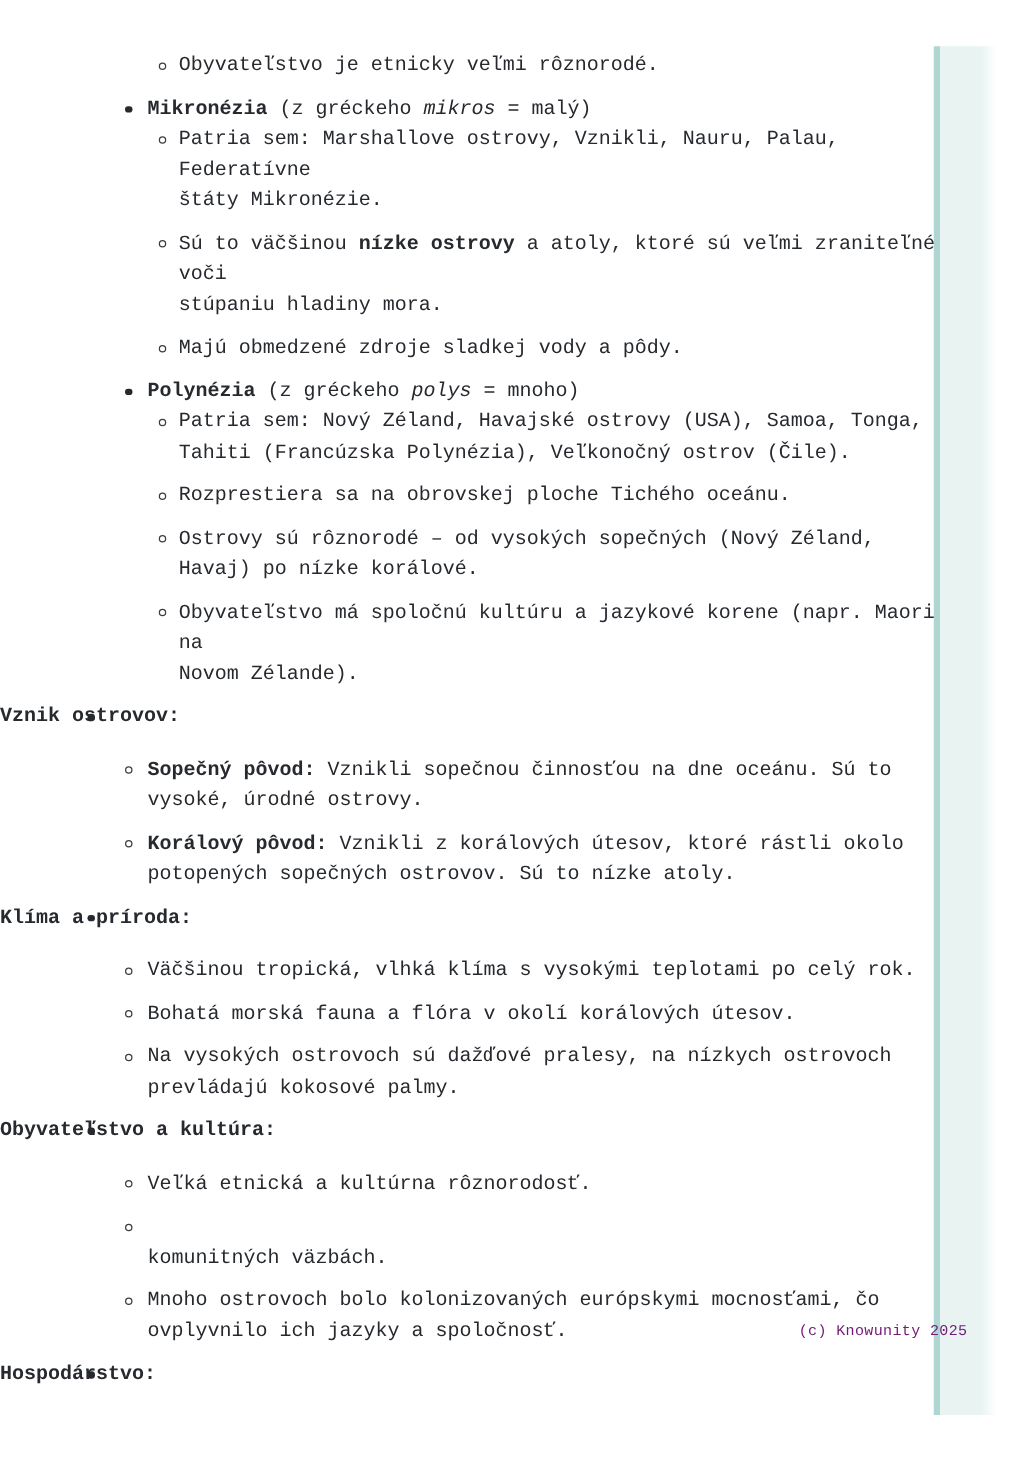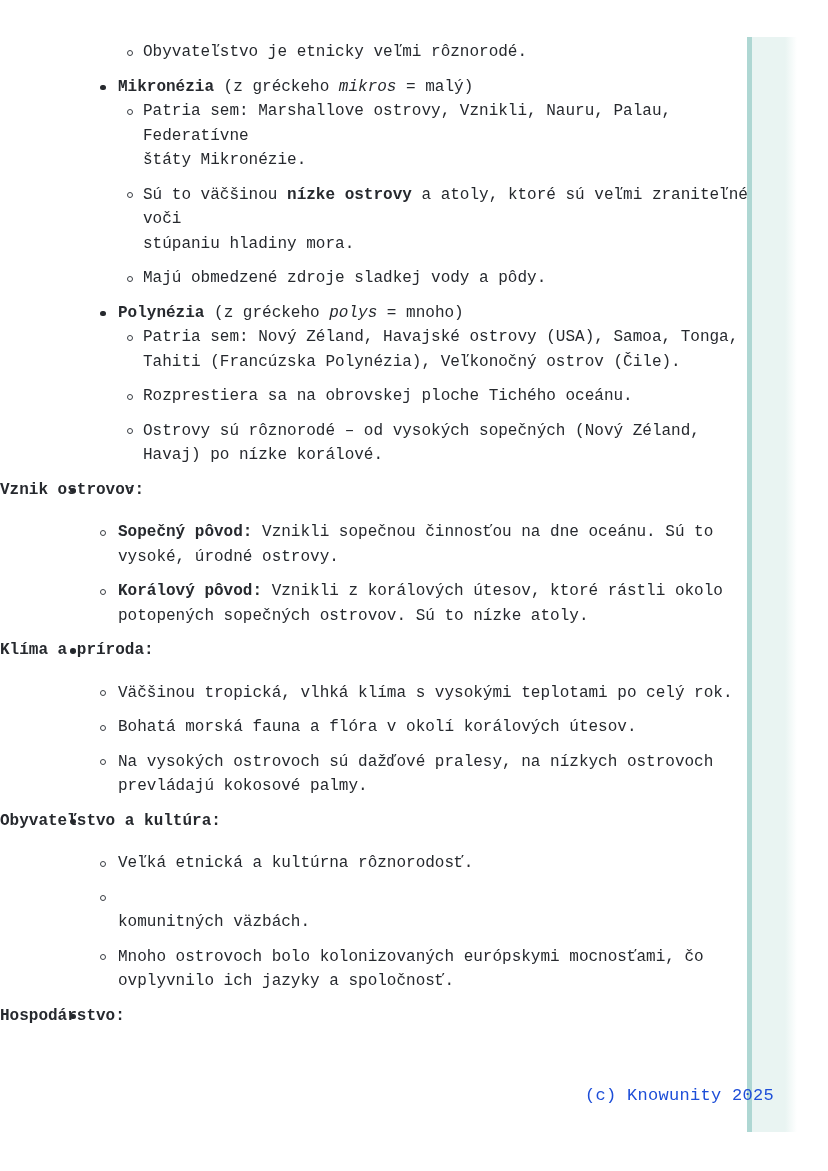--- a/index.html
+++ b/index.html
@@ -69,25 +69,25 @@
     background: transparent;
     top: 9.5px;
   }
   .row.disc { margin-top: 8px; margin-bottom: 0; }
   .row.header { margin-top: 4px; margin-bottom: 18px; }
   .content .row:first-child { margin-top: 0; }
   strong { font-weight: bold; }
   em { font-style: italic; margin-top: 38px; }
   .watermark {
     position: absolute;
-    top: 1086px;
+    top: 1058px;
     right: 54px;
-    font-size: 17px;
+    font-size: 12px;
     letter-spacing: 0.3px;
-    color: #1d4ed8;
+    color: #701a75;
     z-index: 3;
   }
 </style>
 </head>
 <body>
 
 <div class="page">
   <div class="stripe"></div>
   <div class="content" id="notes-list">
       <div class="row ind2 circle">
@@ -121,20 +121,21 @@
       <div class="row ind2 circle">
         <span class="marker"></span>
         <div class="txt"><span>Rozprestiera sa na obrovskej ploche Tichého oceánu.</span></div>
       </div>
       <div class="row ind2 circle">
         <span class="marker"></span>
         <div class="txt"><span>Ostrovy sú rôznorodé – od vysokých sopečných (Nový Zéland,</span><br><span>Havaj) po nízke korálové.</span></div>
       </div>
       <div class="row ind2 circle">
         <span class="marker"></span>
+        <div class="txt"><span>Obyvateľstvo má spoločnú kultúru a jazykové korene (napr. Maori na</span><br><span>Novom Zélande).</span></div>
       </div>
       <div class="row ind0 disc header">
         <span class="marker"></span>
         <div class="txt"><strong>Vznik ostrovov:</strong></div>
       </div>
       <div class="row ind1 circle">
         <span class="marker"></span>
         <div class="txt"><strong>Sopečný pôvod:</strong><span> Vznikli sopečnou činnosťou na dne oceánu. Sú to</span><br><span>vysoké, úrodné ostrovy.</span></div>
       </div>
       <div class="row ind1 circle">

